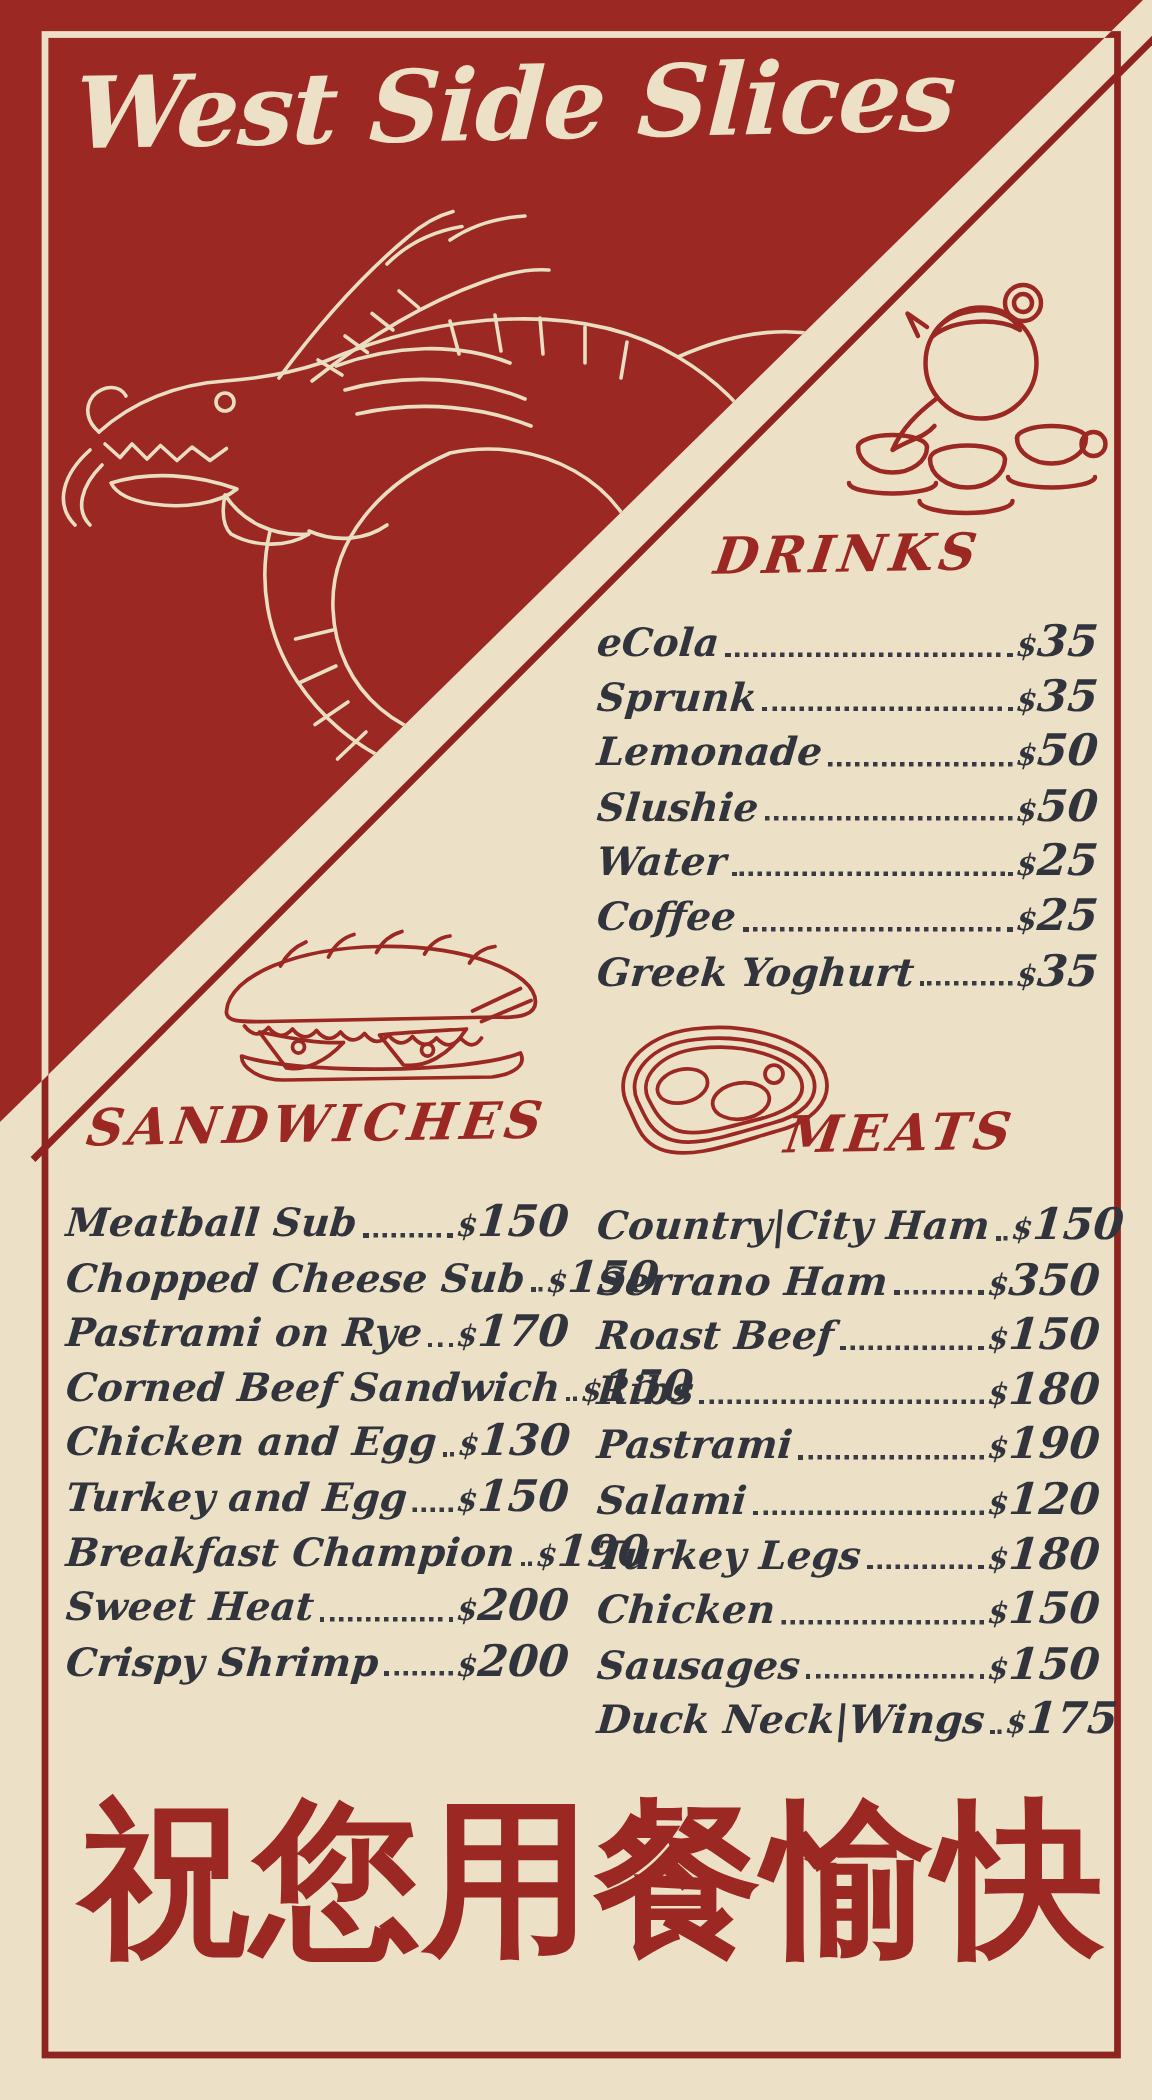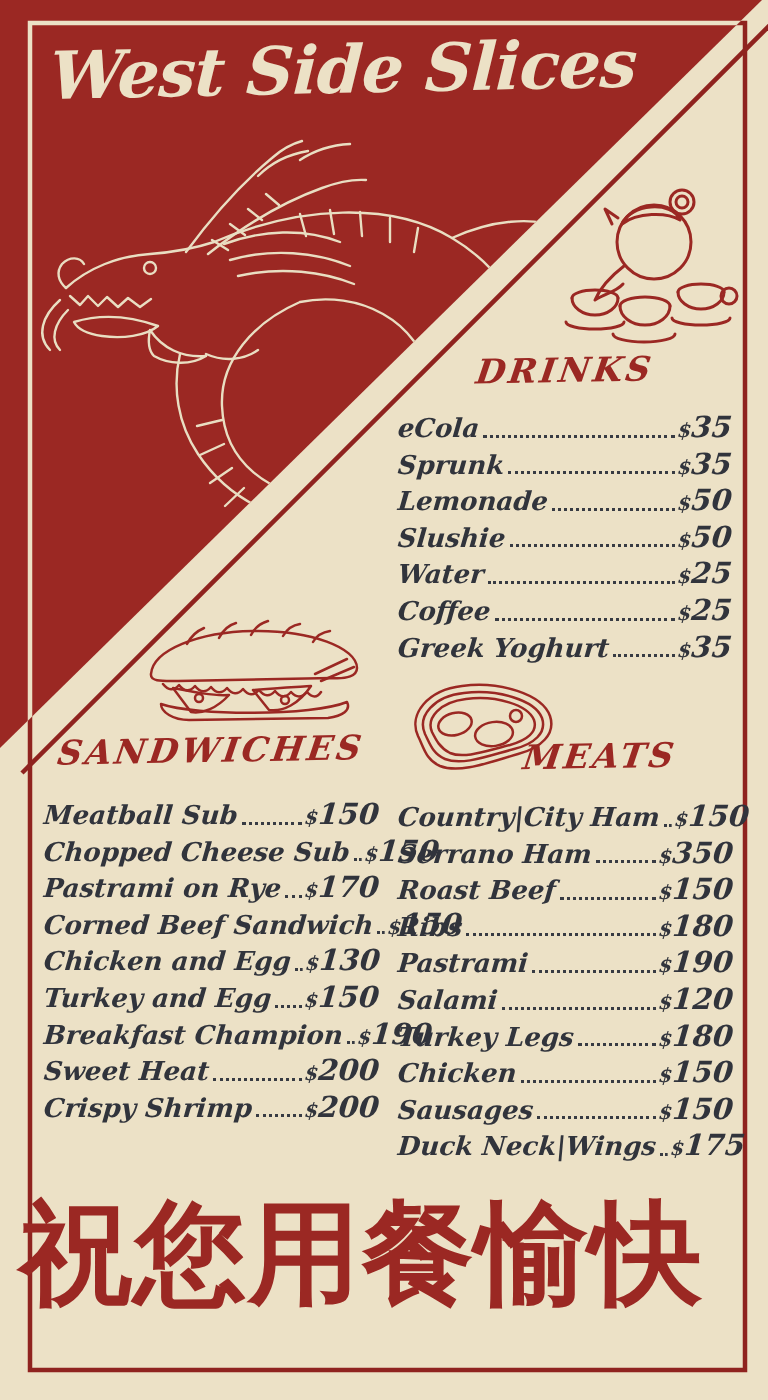--- a/index.html
+++ b/index.html
@@ -59,22 +59,22 @@
   }
   .item-price{
     font-style:italic;font-weight:700;
     font-size:29px;
     white-space:nowrap;
     display:inline-block;
     transform:skewX(-5deg);
   }
   .item-price::first-letter{font-size:68%;}
   .footer-greeting{
-    position:absolute;left:20px;top:1188px;width:708px;
-    text-align:left;
+    position:absolute;left:30px;top:1188px;width:708px;
+    text-align:right;
     font-family:"DejaVu Sans", sans-serif;
     font-weight:700;
     font-size:112px;
     line-height:130px;
     letter-spacing:2px;
     color:#9b2823;
     white-space:nowrap;
   }
 </style>
 </head>

